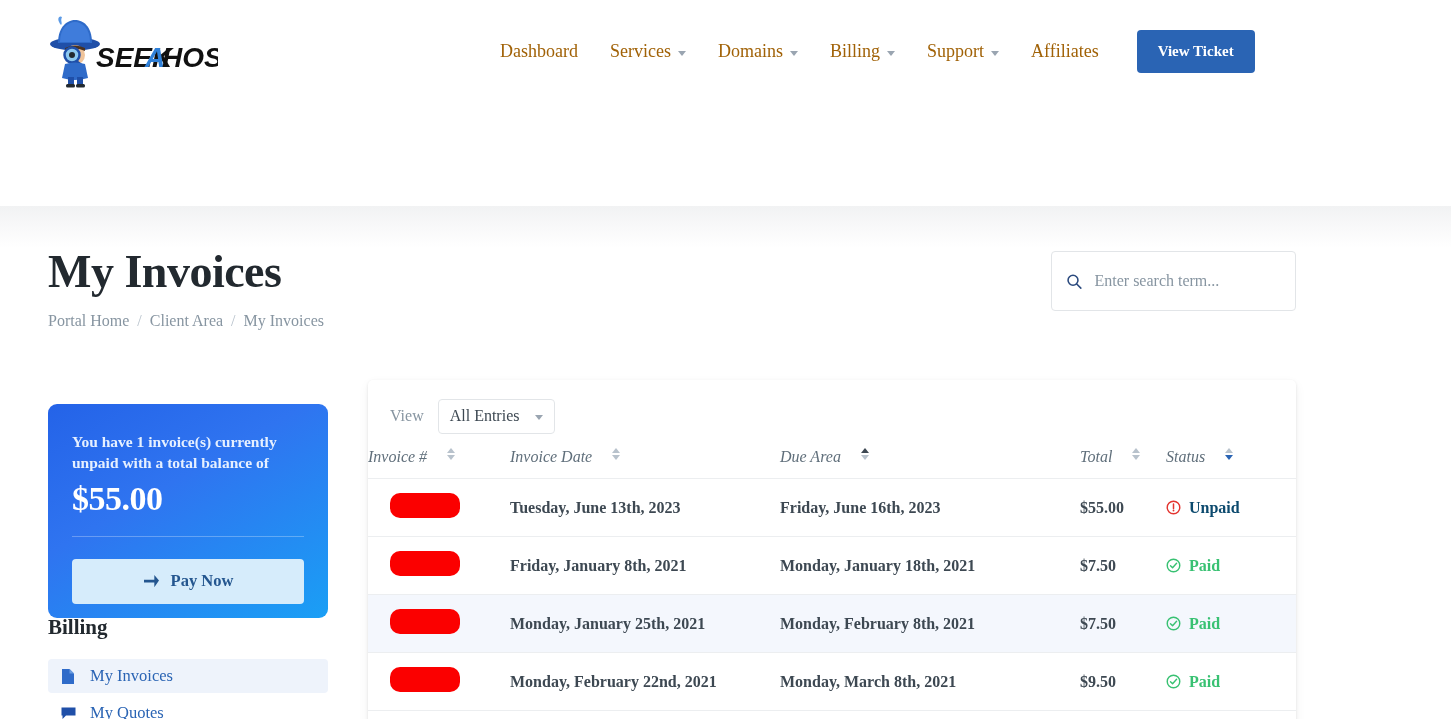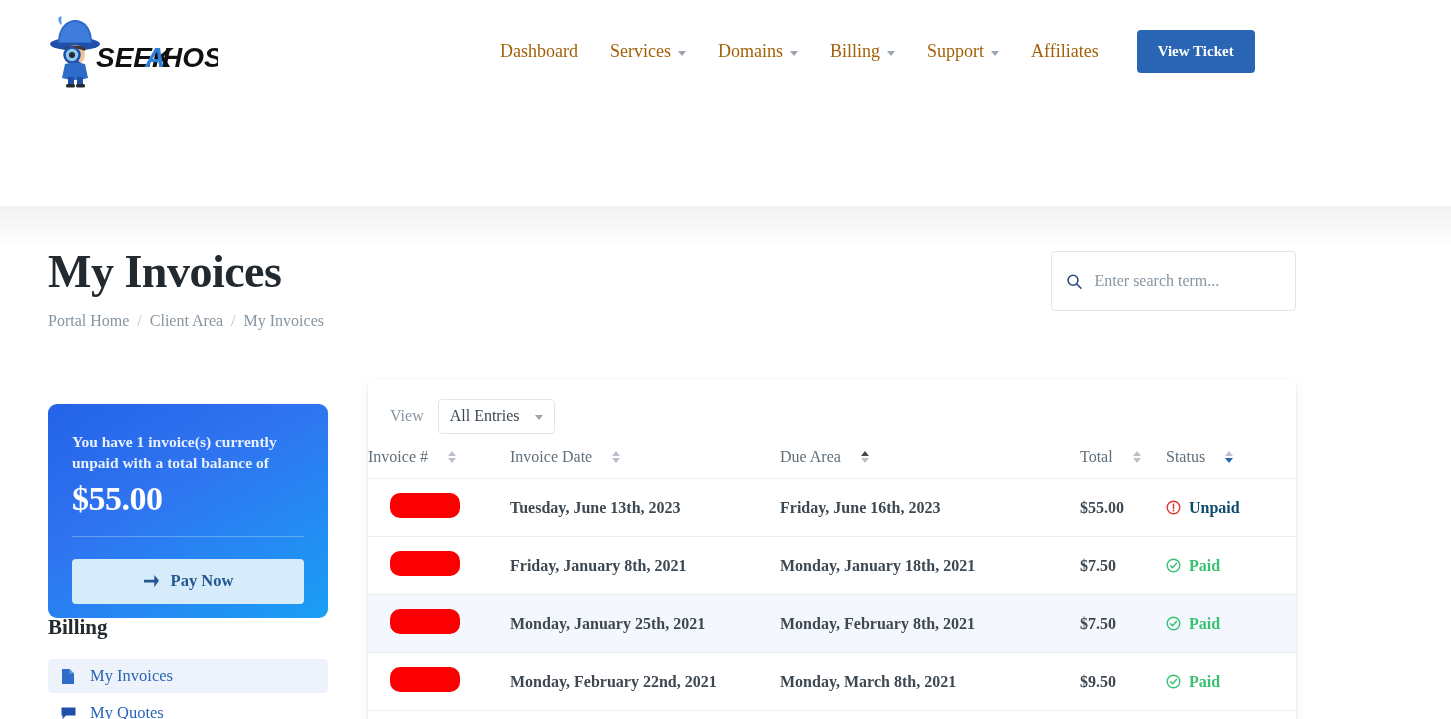--- a/index.html
+++ b/index.html
@@ -267,22 +267,22 @@
   table.invoices th {
     text-align: left;
     font-weight: normal;
     font-size: 16px;
     color: #606f7b;
     padding: 10px 0 12px 0;
     border-bottom: 1px solid #eceef0;
   }
   table.invoices th .thw {
     display: flex;
-    align-items: center;
     gap: 20px;
+    font-style: italic;
   }
   th.c-num   { width: 142px; padding-left: 22px; }
   th.c-idate { width: 270px; }
   th.c-ddate { width: 300px; }
   th.c-total { width: 86px; }
   th.c-stat  { width: 130px; }
   td.c-num   { padding-left: 22px; }
 
   .sorter { display: inline-flex; flex-direction: column; gap: 2px; line-height: 0; }
   .sorter i {

